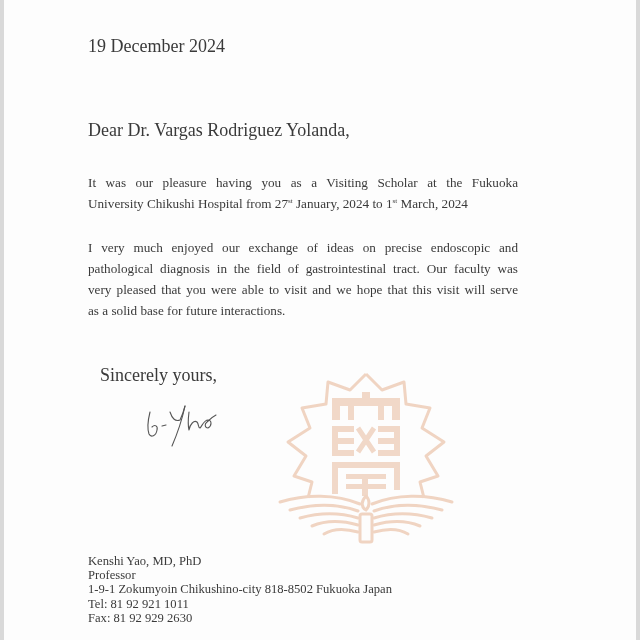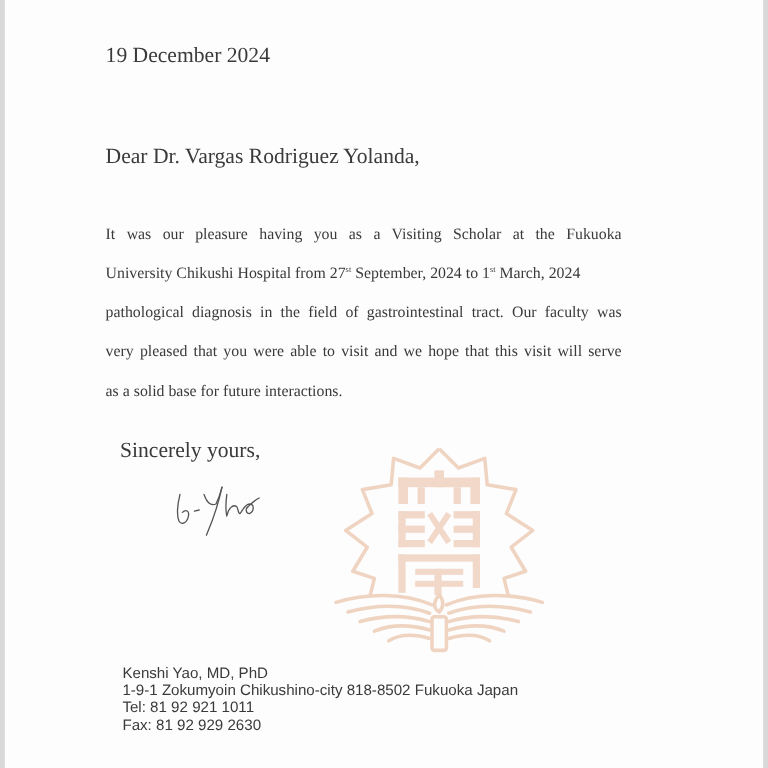--- a/index.html
+++ b/index.html
@@ -27,46 +27,47 @@
       position: absolute;
       left: 88px;
       width: 430px;
       font-family: "Liberation Serif", "DejaVu Serif", serif;
       font-size: 13.2px;
       color: #3a3a3a;
       line-height: 21px;
       text-align: justify;
       text-align-last: left;
     }
-    .para .line { display: block; text-align: justify; text-align-last: justify; white-space: nowrap; margin-top: 12px; }
+    .para .line { display: block; text-align: justify; text-align-last: justify; white-space: nowrap; }
     .para .line.last { text-align-last: left; }
     sup { font-size: 7px; vertical-align: 5px; line-height: 0; }
     .sig-block { position: absolute; left: 88px; top: 554px; }
     .sig-block .sline {
-      font-family: Liberation Sans, sans-serif;
-      font-size: 12.6px; color: #3a3a3a; line-height: 14.2px; white-space: nowrap; margin-left: 14px;
+      font-family: Liberation Serif, serif;
+      font-size: 12.6px; color: #3a3a3a; line-height: 14.2px; white-space: nowrap;
     }
     .emblem { position: absolute; left: 262px; top: 368px; width: 200px; height: 180px; }
     .signature { position: absolute; left: 140px; top: 398px; width: 100px; height: 50px; }
   </style>
 </head>
 <body>
 
 <div class="page">
 
   <div class="txt" style="left:84px; top:37px;">19 December 2024</div>
 
   <div class="txt" style="left:84px; top:105px;margin-top:16px;">Dear Dr. Vargas Rodriguez Yolanda,</div>
 
   <div class="para" style="left:84px; top:172px;">
     <span class="line">It was our pleasure having you as a Visiting Scholar at the Fukuoka</span>
-    <span class="line last"><span>University Chikushi Hospital from 27</span><sup>st</sup><span> September, 2024 to 1</span><sup>st</sup><span> March, 2024</span></span>
+    <span class="line last"><span>University Chikushi Hospital from 27</span><sup>st</sup><span> January, 2024 to 1</span><sup>st</sup><span> March, 2024</span></span>
   </div>
 
   <div class="para" style="left:84px; top:237px;">
+    <span class="line">I very much enjoyed our exchange of ideas on precise endoscopic and</span>
     <span class="line">pathological diagnosis in the field of gastrointestinal tract. Our faculty was</span>
     <span class="line">very pleased that you were able to visit and we hope that this visit will serve</span>
     <span class="line last">as a solid base for future interactions.</span>
   </div>
 
   <div class="txt" style="left:84px; top:366px;margin-left:12px;">Sincerely yours,</div>
 
   <svg class="signature" viewBox="0 0 100 50" style="left:140px;">
     <g fill="none" stroke="#555" stroke-width="1.1" stroke-linecap="round" stroke-linejoin="round">
       <path d="M6 14 C4 22 3 30 5 36 C7 40 12 38 13 32 C14 28 11 26 8 29"></path>
@@ -121,18 +122,19 @@
       <path d="M108 157 C126 152 142 153 154 158"></path>
       <path d="M108 164 C122 160 134 161 142 166"></path>
 
       <path d="M100 128 C94 134 96 140 100 142 C104 138 104 132 100 128"></path>
       <rect x="94" y="146" width="12" height="28" rx="2"></rect>
     </g>
   </svg>
 
   <div class="sig-block" style="left:84px;">
     <div class="sline">Kenshi Yao, MD, PhD</div>
+    <div class="sline">Professor</div>
     <div class="sline">1-9-1 Zokumyoin Chikushino-city 818-8502 Fukuoka Japan</div>
     <div class="sline">Tel: 81 92 921 1011</div>
     <div class="sline">Fax: 81 92 929 2630</div>
   </div>
 
 </div>
 
 </body></html>

